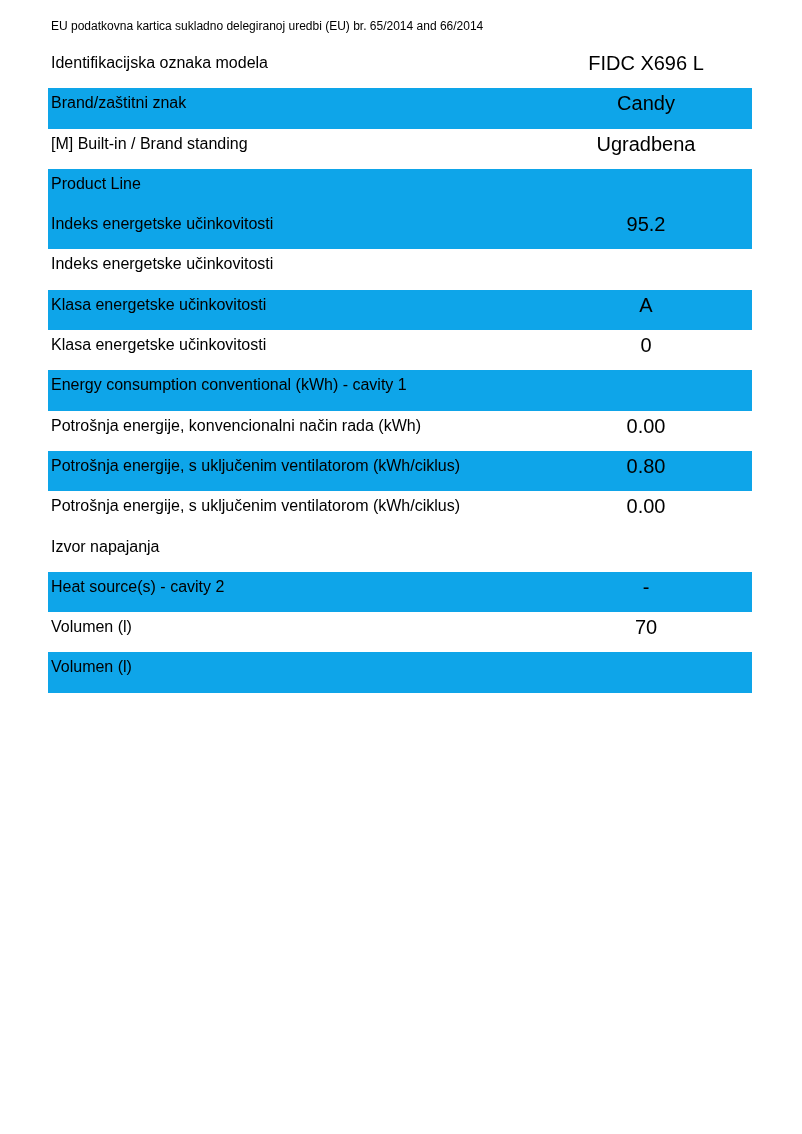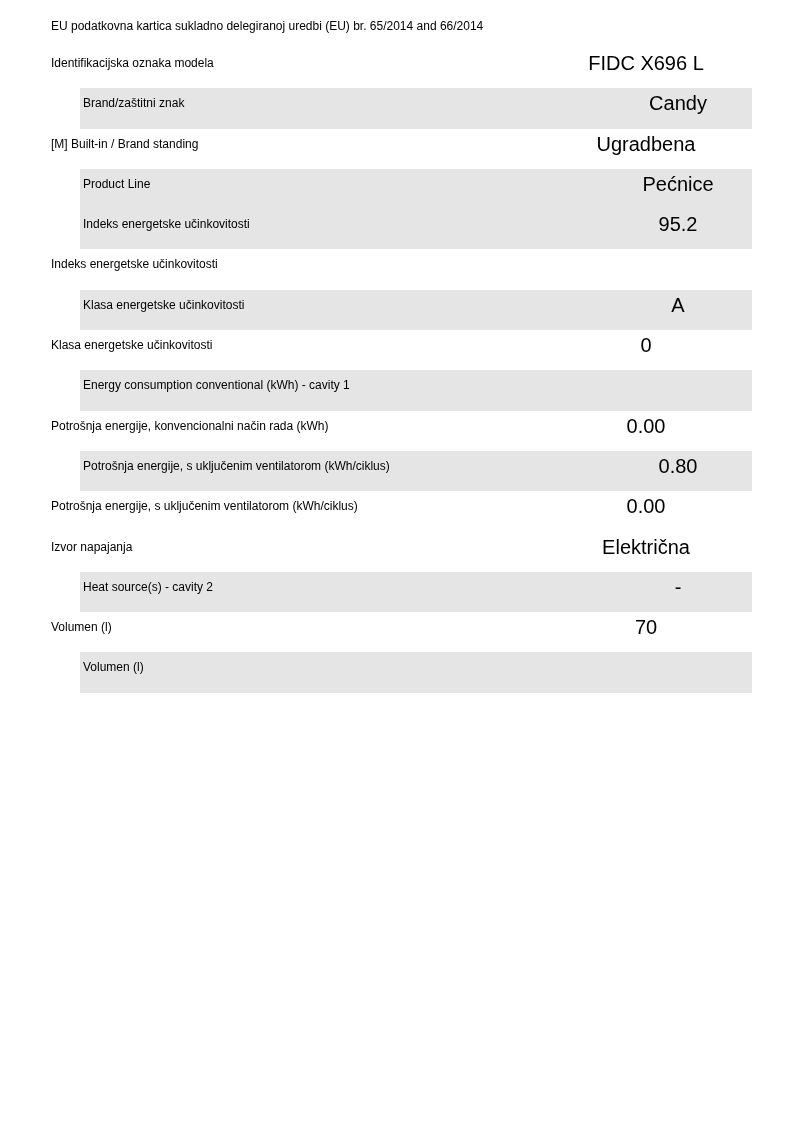--- a/index.html
+++ b/index.html
@@ -1,22 +1,22 @@
 <!DOCTYPE html>
 <html><head>
 <meta charset="utf-8">
 <style>
   html, body { margin: 0; padding: 0; background: #ffffff; }
   body { width: 802px; height: 1134px; position: relative; overflow: hidden;
          font-family: "Liberation Sans", sans-serif; color: #000; }
   .title { position: absolute; left: 51px; top: 16px; font-size: 12px; line-height: 20px; white-space: nowrap; }
   .table { position: absolute; left: 48px; top: 48px; width: 704px; }
   .row { height: 40.3px; position: relative; }
-  .row.shaded { background: #e5e5e5; margin-left: 32px; }
-  .row .label { position: absolute; left: 3px; top: 5px; font-size: 12px; line-height: 20px; white-space: nowrap; }
+  .row.shaded { background: #0ea5e9; }
+  .row .label { position: absolute; left: 3px; top: 5px; font-size: 16px; line-height: 20px; white-space: nowrap; }
   .row .value { position: absolute; left: 498px; width: 200px; text-align: center; top: 5px; font-size: 20px; line-height: 20px; white-space: nowrap; }
 </style>
 </head>
 <body>
 
 <div class="title">EU podatkovna kartica sukladno delegiranoj uredbi (EU) br. 65/2014 and 66/2014</div>
 
 <div class="table">
   <div class="row">
     <span class="label">Identifikacijska oznaka modela</span>
@@ -25,21 +25,20 @@
   <div class="row shaded">
     <span class="label">Brand/zaštitni znak</span>
     <span class="value">Candy</span>
   </div>
   <div class="row">
     <span class="label">[M] Built-in / Brand standing</span>
     <span class="value">Ugradbena</span>
   </div>
   <div class="row shaded">
     <span class="label">Product Line</span>
-    <span class="value">Pećnice</span>
   </div>
   <div class="row shaded">
     <span class="label">Indeks energetske učinkovitosti</span>
     <span class="value">95.2</span>
   </div>
   <div class="row">
     <span class="label">Indeks energetske učinkovitosti</span>
     <span class="value"></span>
   </div>
   <div class="row shaded">
@@ -60,21 +59,20 @@
   <div class="row shaded">
     <span class="label">Potrošnja energije, s uključenim ventilatorom (kWh/ciklus)</span>
     <span class="value">0.80</span>
   </div>
   <div class="row">
     <span class="label">Potrošnja energije, s uključenim ventilatorom (kWh/ciklus)</span>
     <span class="value">0.00</span>
   </div>
   <div class="row">
     <span class="label">Izvor napajanja</span>
-    <span class="value">Električna</span>
   </div>
   <div class="row shaded">
     <span class="label">Heat source(s) - cavity 2</span>
     <span class="value">-</span>
   </div>
   <div class="row">
     <span class="label">Volumen (l)</span>
     <span class="value">70</span>
   </div>
   <div class="row shaded">

